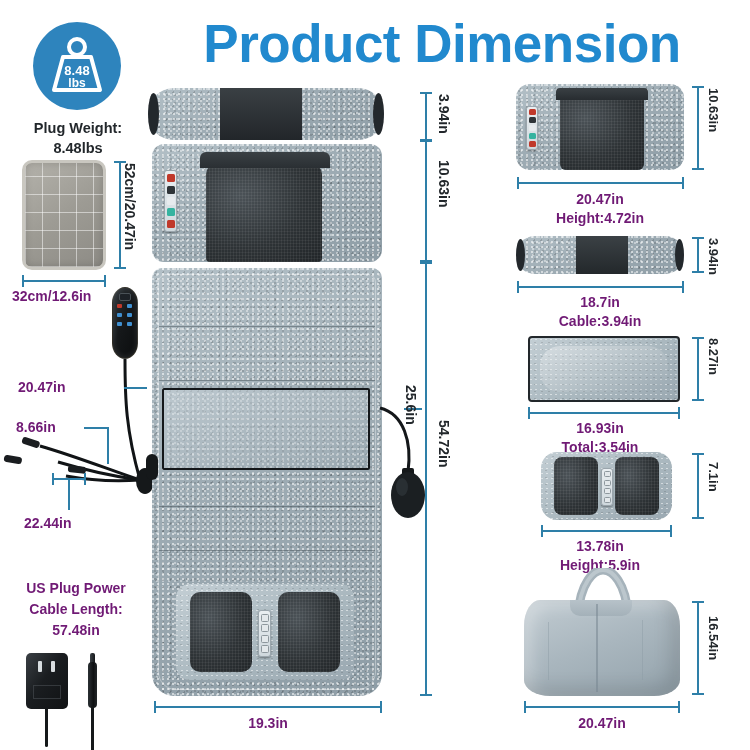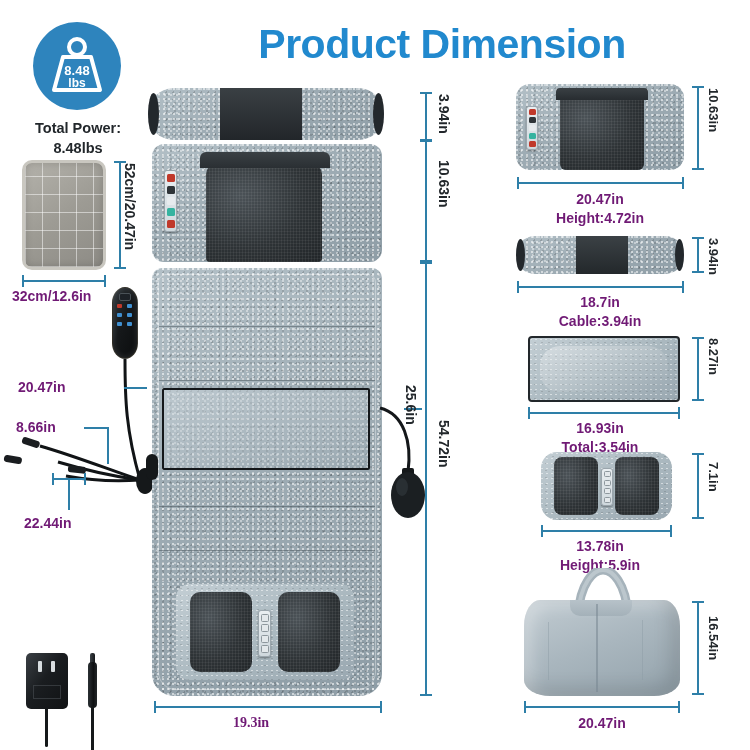--- a/index.html
+++ b/index.html
@@ -10,21 +10,21 @@
     font-family: "Liberation Sans", sans-serif;
     overflow: hidden;
   }
   #stage { position: relative; width: 750px; height: 750px; background: #fff; }
 
   .abs { position: absolute; }
 
   
   #page-title {
     left: 182px; top: 18px; width: 520px;
-    font-size: 41px; font-weight: bold; letter-spacing: -0.5px;
+    font-size: 53px; font-weight: bold; letter-spacing: -0.5px;
     color: #2189ce; text-align: center; line-height: 52px;
     white-space: nowrap;
   }
 
   
   #weight-badge {
     left: 33px; top: 22px; width: 88px; height: 88px;
     border-radius: 50%; background: #2e84bd;
     display: flex; align-items: center; justify-content: center;
   }
@@ -167,21 +167,21 @@
 
   <div class="abs" id="weight-badge">
     <svg width="62" height="60" viewBox="0 0 62 60">
       <circle cx="31" cy="11" r="8" fill="none" stroke="#ffffff" stroke-width="4"></circle>
       <path d="M17 21 H45 L54 54 H8 Z" fill="none" stroke="#ffffff" stroke-width="4" stroke-linejoin="round"></path>
       <text class="weight-ico-text" x="31" y="39" font-size="13" text-anchor="middle">8.48</text>
       <text class="weight-ico-text" x="31" y="51" font-size="12" text-anchor="middle">lbs</text>
     </svg>
   </div>
   <div class="abs" id="weight-caption">
-    <div>Total Power:</div>
+    <div>Plug Weight:</div>
     <div>8.48lbs</div>
   </div>
 
   <div class="abs" id="blanket"></div>
   <div class="abs vrule" style="left:119px; top:161px; height:108px;"></div>
   <div class="abs vert" style="left:122px; top:163px;">52cm/20.47in</div>
   <div class="abs hrule" style="left:22px; top:280px; width:84px;"></div>
   <div class="abs dim-label" style="left:12px; top:287px; width:106px; ">32cm/12.6in</div>
 
   <div class="abs" id="remote-body"></div>
@@ -212,20 +212,25 @@
   <div class="abs dim-label" style="left:18px; top:378px;">20.47in</div>
 
   <div class="abs tick" style="left:107px; top:427px; width:2px; height:37px;"></div>
   <div class="abs leader" style="left:84px; top:427px; width:25px;"></div>
   <div class="abs dim-label" style="left:16px; top:418px;">8.66in</div>
 
   <div class="abs hrule" style="left:52px; top:478px; width:34px;"></div>
   <div class="abs tick" style="left:68px; top:478px; width:2px; height:32px;"></div>
   <div class="abs dim-label" style="left:24px; top:514px;">22.44in</div>
 
+  <div class="abs dim-label center" style="left:2px; top:578px; width:148px; line-height:21px;">
+    <div>US Plug Power</div>
+    <div>Cable Length:</div>
+    <div>57.48in</div>
+  </div>
 
   <div class="abs" id="adapter">
     <span class="prong" style="left:12px; top:8px;"></span>
     <span class="prong" style="left:25px; top:8px;"></span>
     <span style="position:absolute; left:7px; top:32px; width:28px; height:14px; border:1px solid #4a4f54; opacity:.6;"></span>
   </div>
   <div class="abs" id="adapter-cable"></div>
   <div class="abs" id="dc-tip"></div>
   <div class="abs" id="dc-plug"></div>
   <div class="abs" id="dc-cable"></div>
@@ -284,21 +289,21 @@
   <div class="abs tick" style="left:420px; top:139px; width:12px; height:2px;"></div>
   <div class="abs vert" style="left:436px; top:94px;">3.94in</div>
 
   <div class="abs vrule" style="left:425px; top:140px; height:122px;"></div>
   <div class="abs vert" style="left:436px; top:160px;">10.63in</div>
 
   <div class="abs vrule" style="left:425px; top:262px; height:434px;"></div>
   <div class="abs vert" style="left:436px; top:420px;">54.72in</div>
 
   <div class="abs hrule" style="left:154px; top:706px; width:228px;"></div>
-  <div class="abs dim-label center" style="left:137px; top:714px; width:228px;font-family:Liberation Serif, serif;">19.3in</div>
+  <div class="abs dim-label center" style="left:154px; top:714px; width:228px;">19.3in</div>
 
   <div class="abs fabric" style="left:516px; top:84px; width:168px; height:86px; border-radius:14px;">
     <div class="mesh-dark" style="position:absolute; left:44px; top:10px; width:84px; height:76px; border-radius:6px;"></div>
     <div style="position:absolute; left:40px; top:4px; width:92px; height:12px; background:linear-gradient(180deg,#3a4044,#272c30); border-radius:4px 4px 0 0;"></div>
     <div class="ctrl-strip" style="position:absolute; left:10px; top:22px; width:12px; height:44px;">
       <span class="ctrl-btn" style="width:7px;height:6px;background:#c0392b;"></span>
       <span class="ctrl-btn" style="width:7px;height:6px;background:#2f3438;"></span>
       <span class="ctrl-btn" style="width:7px;height:6px;background:#e7ebee;"></span>
       <span class="ctrl-btn" style="width:7px;height:6px;background:#36b3a0;"></span>
       <span class="ctrl-btn" style="width:7px;height:6px;background:#c0392b;"></span>

